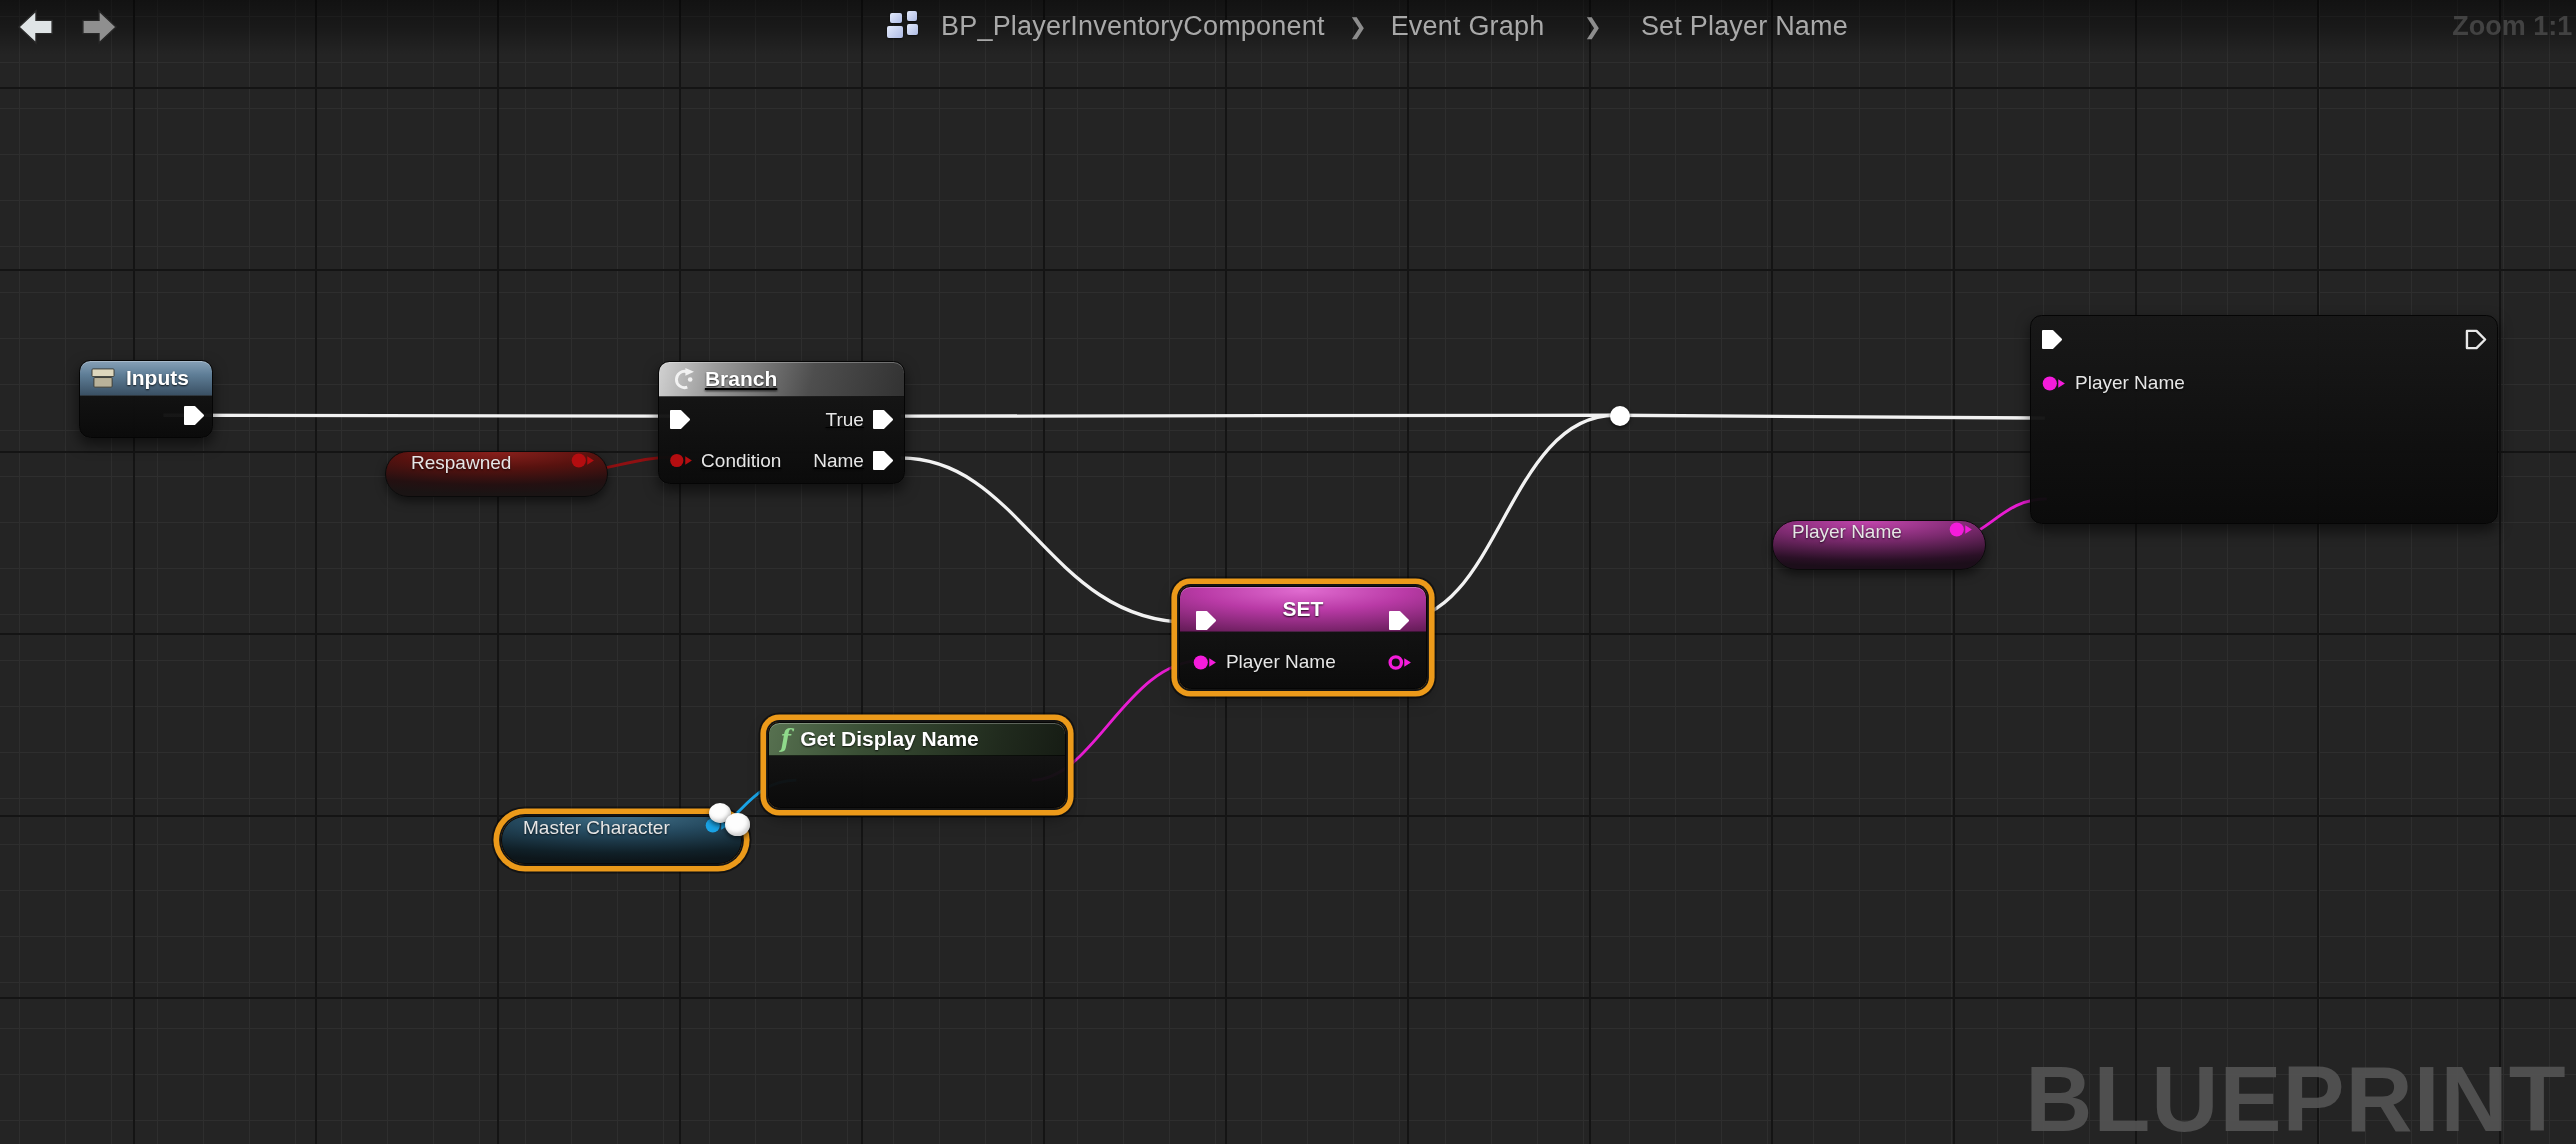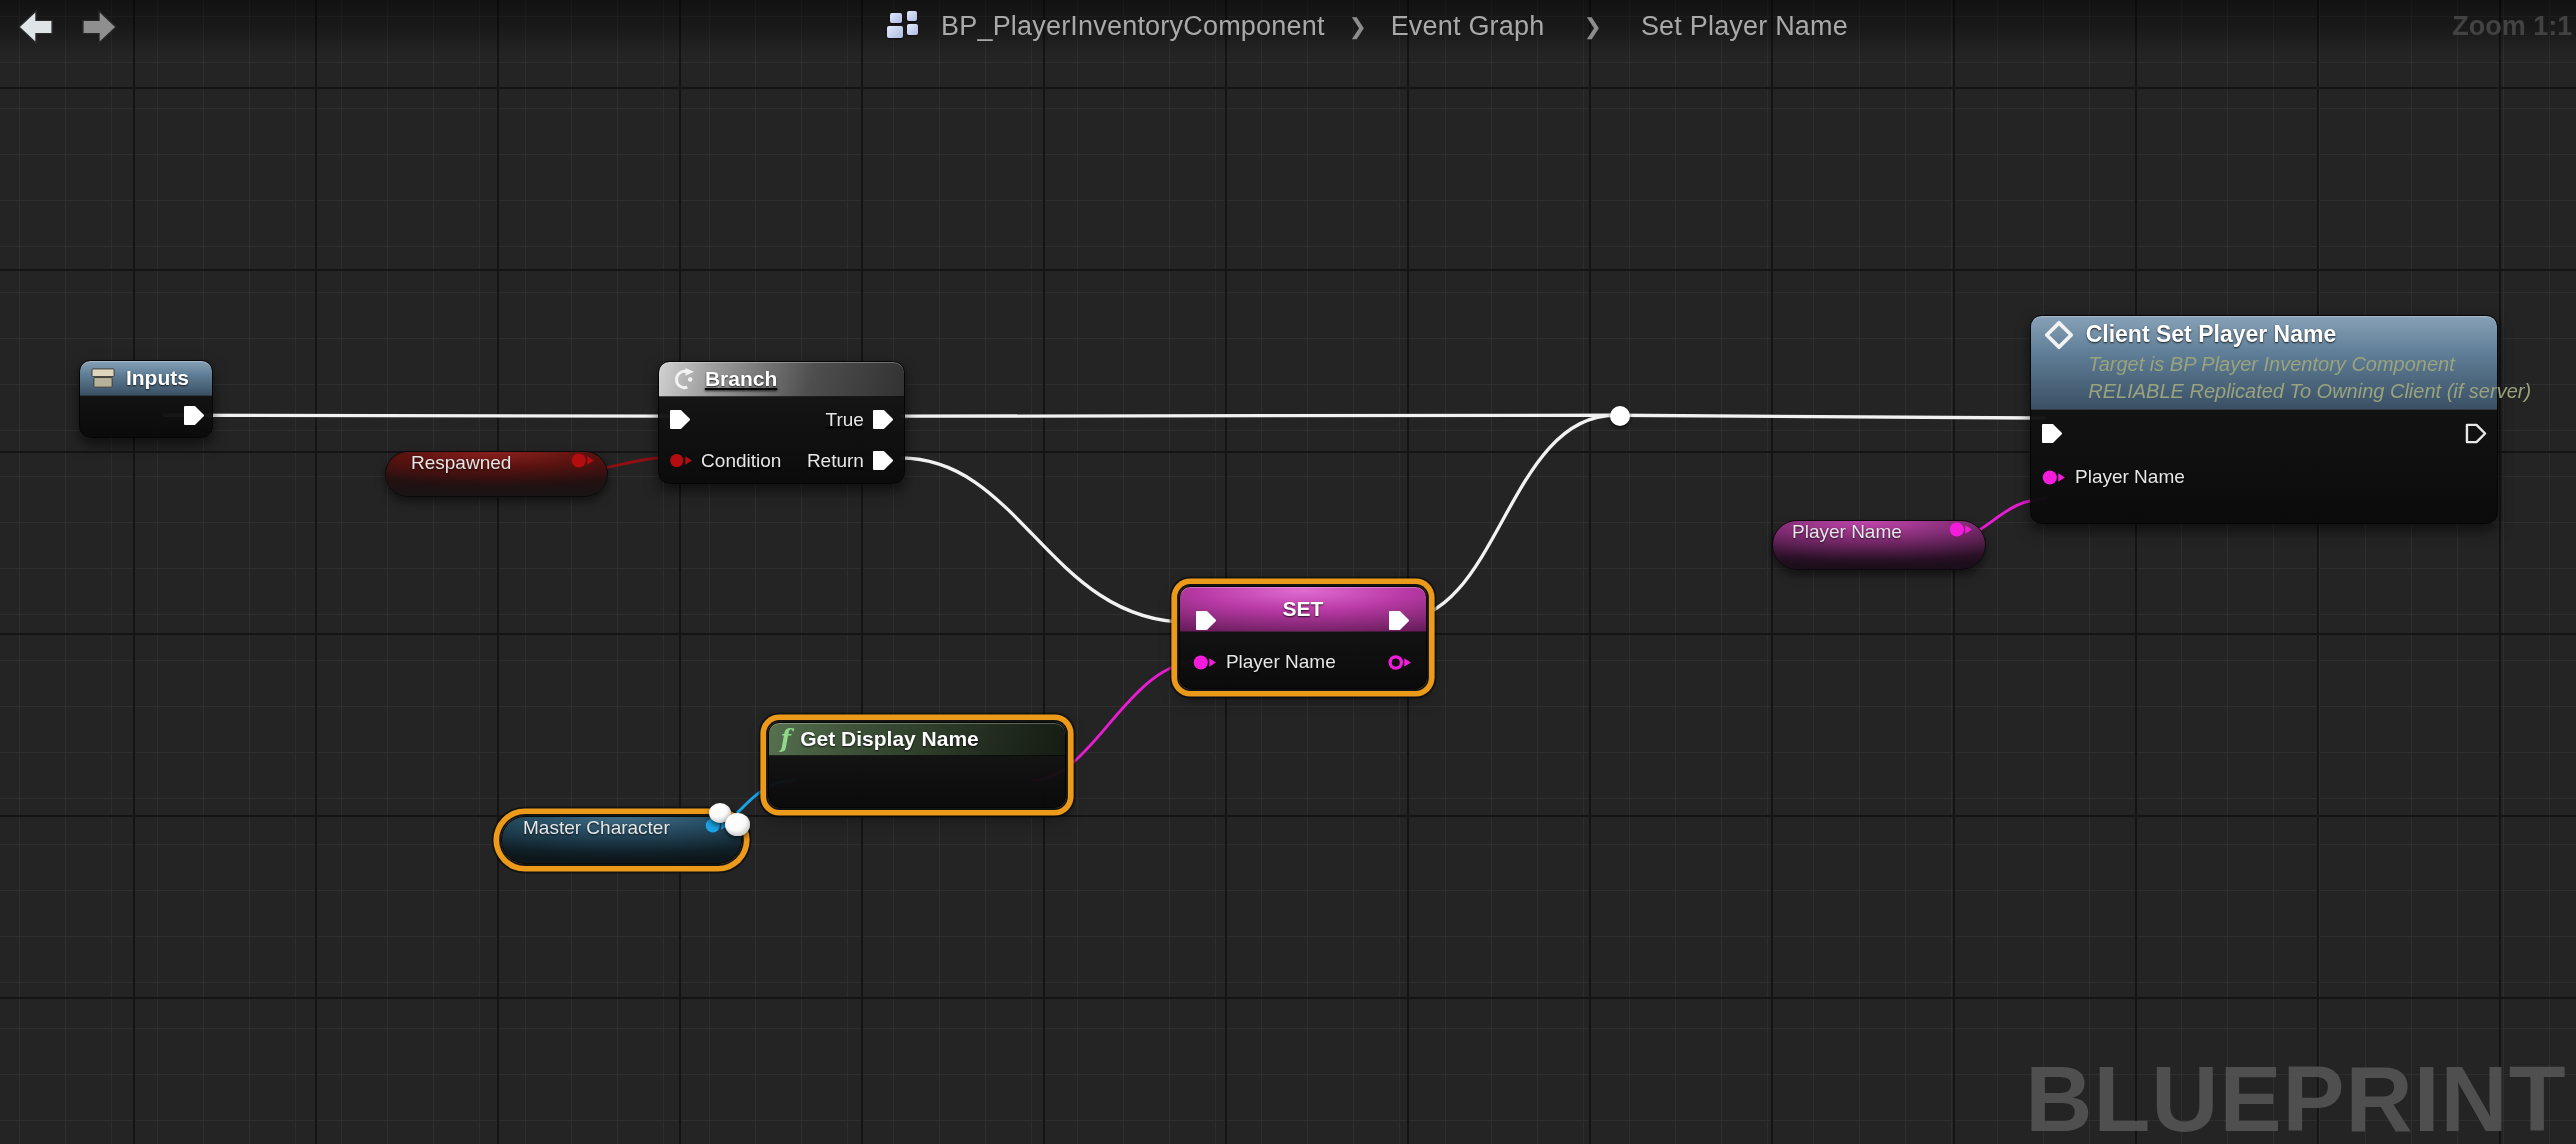--- a/index.html
+++ b/index.html
@@ -138,21 +138,21 @@
     </div>
     <div class="row" style="height:40px;">
       <span class="pgroup">
         <svg width="25" height="17" viewBox="0 0 26 18">
           <circle cx="8" cy="9" r="7" fill="#b40d10"></circle>
           <path d="M 17 4.5 L 24 9 L 17 13.5 Z" fill="#b40d10"></path>
         </svg>
         <span class="pinlab">Condition</span>
       </span>
       <span class="pgroup">
-        <span class="pinlab">Return</span>
+        <span class="pinlab">Name</span>
         <svg width="23" height="21" viewBox="0 0 24 22">
           <polygon points="2,2 12,2 21,11 12,20 2,20" fill="#fff" stroke="#fff" stroke-width="2" stroke-linejoin="round"></polygon>
         </svg>
       </span>
     </div>
   </div>
 
   <div class="pill" style="left:385px;top:451px;width:185px;height:44px;padding:0 11.4px 0 25px;
        background:radial-gradient(120% 95% at 50% 0%,#8a201c 0%,#58120f 38%,#241011 78%,#1a1414 100%);">
     <span class="pinlab">Respawned</span>
@@ -206,30 +206,20 @@
   <div class="pill" style="left:1772px;top:520px;width:182px;height:48px;padding:0 11.4px 0 19px;
        background:radial-gradient(120% 95% at 45% 0%,#c245ad 0%,#7c2a6f 42%,#2a1026 86%,#1c0e1a 100%);">
     <span class="pinlab">Player Name</span>
     <svg width="25" height="17" viewBox="0 0 26 18">
       <circle cx="8" cy="9" r="7.5" fill="#f41cdb"></circle>
       <path d="M 17 4.5 L 24 9 L 17 13.5 Z" fill="#f41cdb"></path>
     </svg>
   </div>
 
   <div class="node" style="left:2030px;top:315px;width:466px;height:207px;">
-    <div class="hdr hdr-blue" style="height:80px;flex-direction:column;align-items:flex-start;justify-content:center;gap:1.9px;padding:5.7px 13.3px 7.6px;">
-      <div style="display:flex;align-items:center;gap:11.4px;">
-        <svg width="30" height="30" viewBox="0 0 32 32">
-          <polygon points="16,3 29,16 16,29 3,16" fill="none" stroke="#f2f2f2" stroke-width="4" stroke-linejoin="round"></polygon>
-        </svg>
-        <span class="ntitle" style="font-size:23px;">Client Set Player Name</span>
-      </div>
-      <div class="subtl" style="margin-left:44px;">Target is BP Player Inventory Component</div>
-      <div class="subtl" style="margin-left:44px;">RELIABLE Replicated To Owning Client (if server)</div>
-    </div>
     <div class="row" style="height:46px;padding:0 9.5px;">
       <svg width="23" height="21" viewBox="0 0 24 22">
         <polygon points="2,2 12,2 21,11 12,20 2,20" fill="#fff" stroke="#fff" stroke-width="2" stroke-linejoin="round"></polygon>
       </svg>
       <svg width="23" height="21" viewBox="0 0 24 22">
         <polygon points="2,2 12,2 21,11 12,20 2,20" fill="none" stroke="#e8e8e8" stroke-width="2.5" stroke-linejoin="round"></polygon>
       </svg>
     </div>
     <div class="row" style="height:42px;justify-content:flex-start;padding:0 11.4px;">
       <span class="pgroup">

